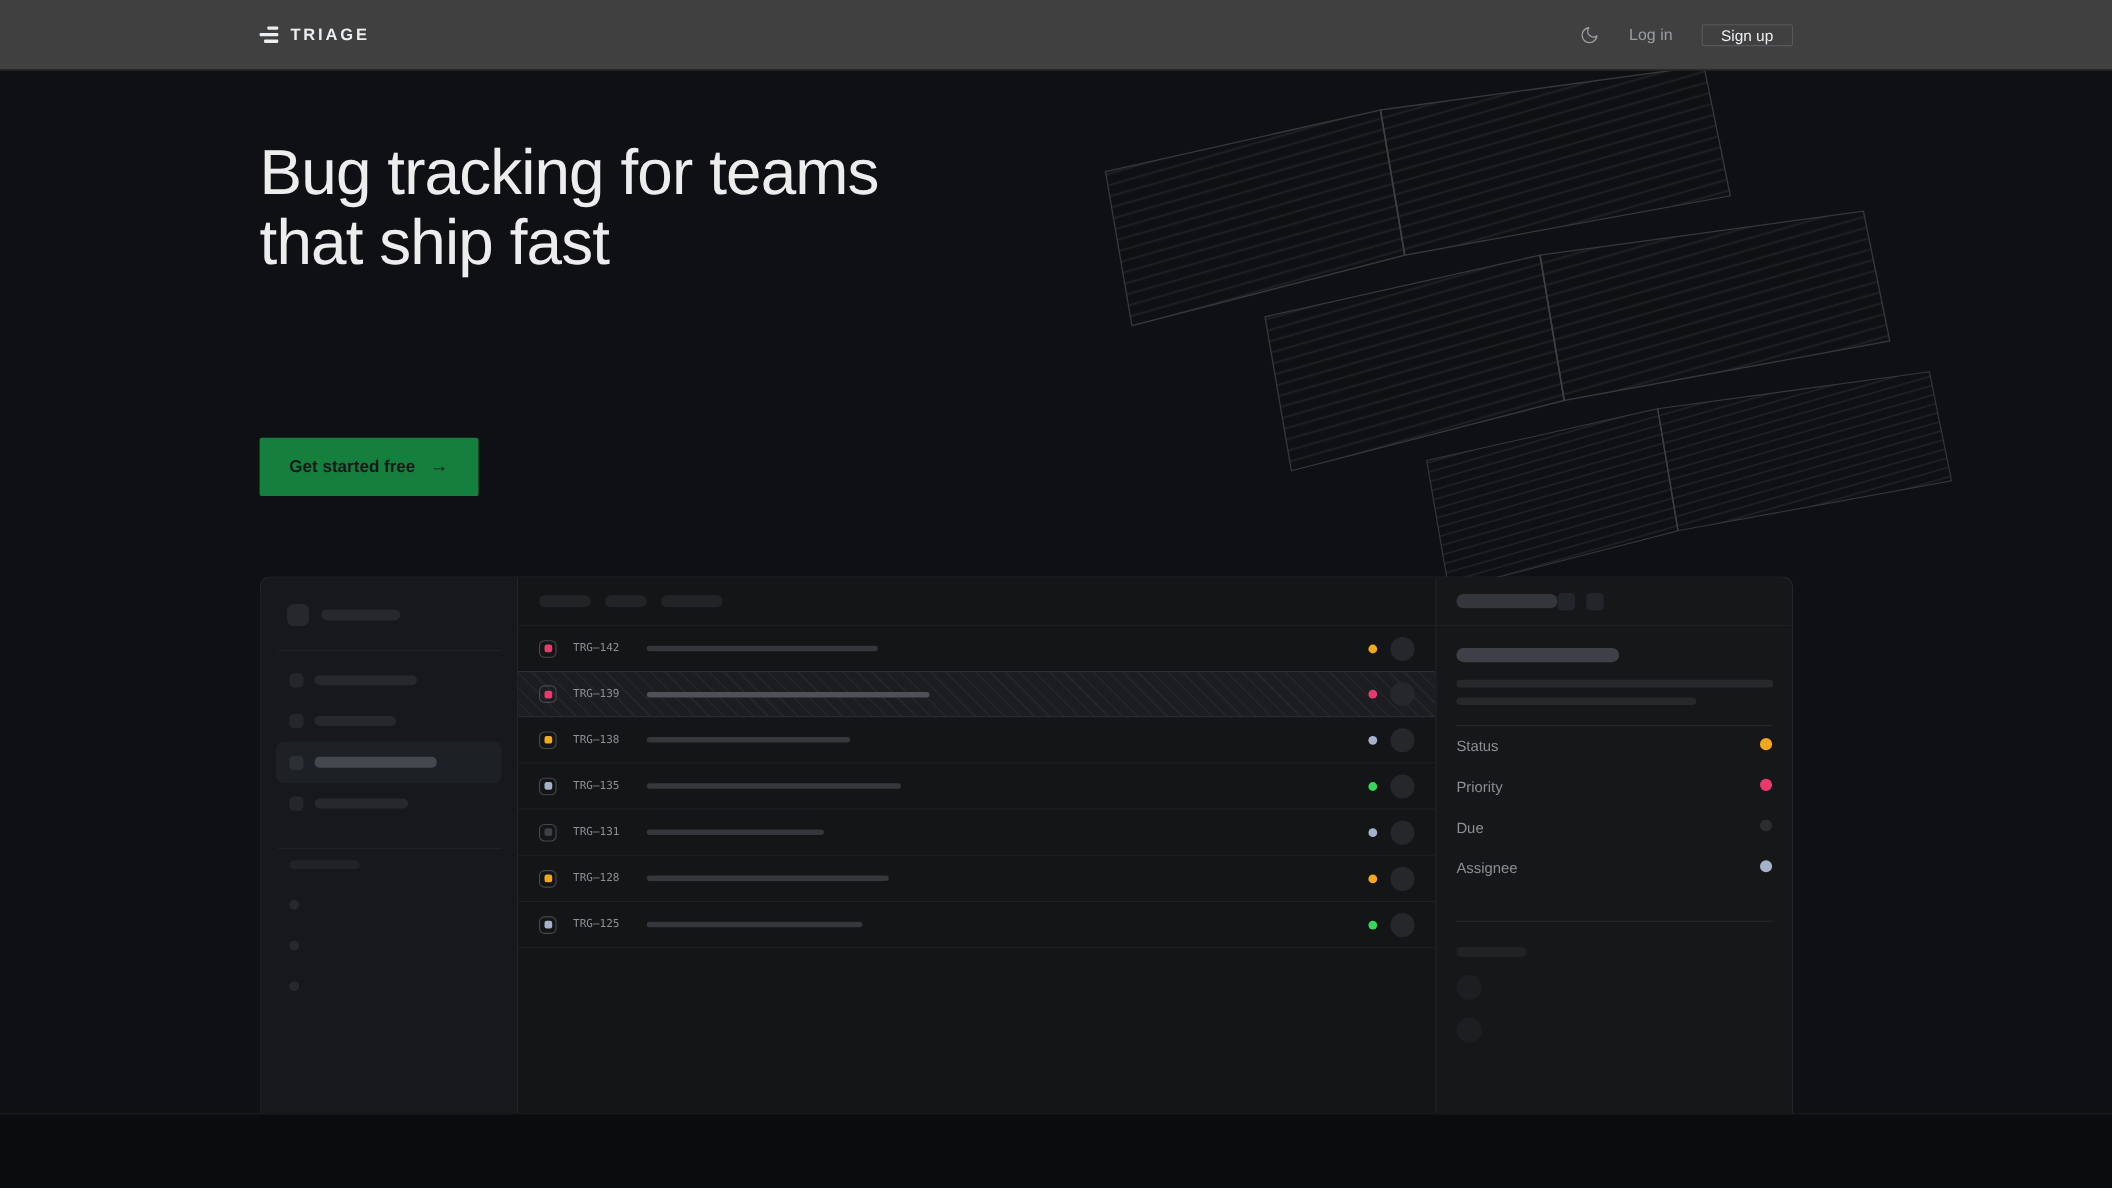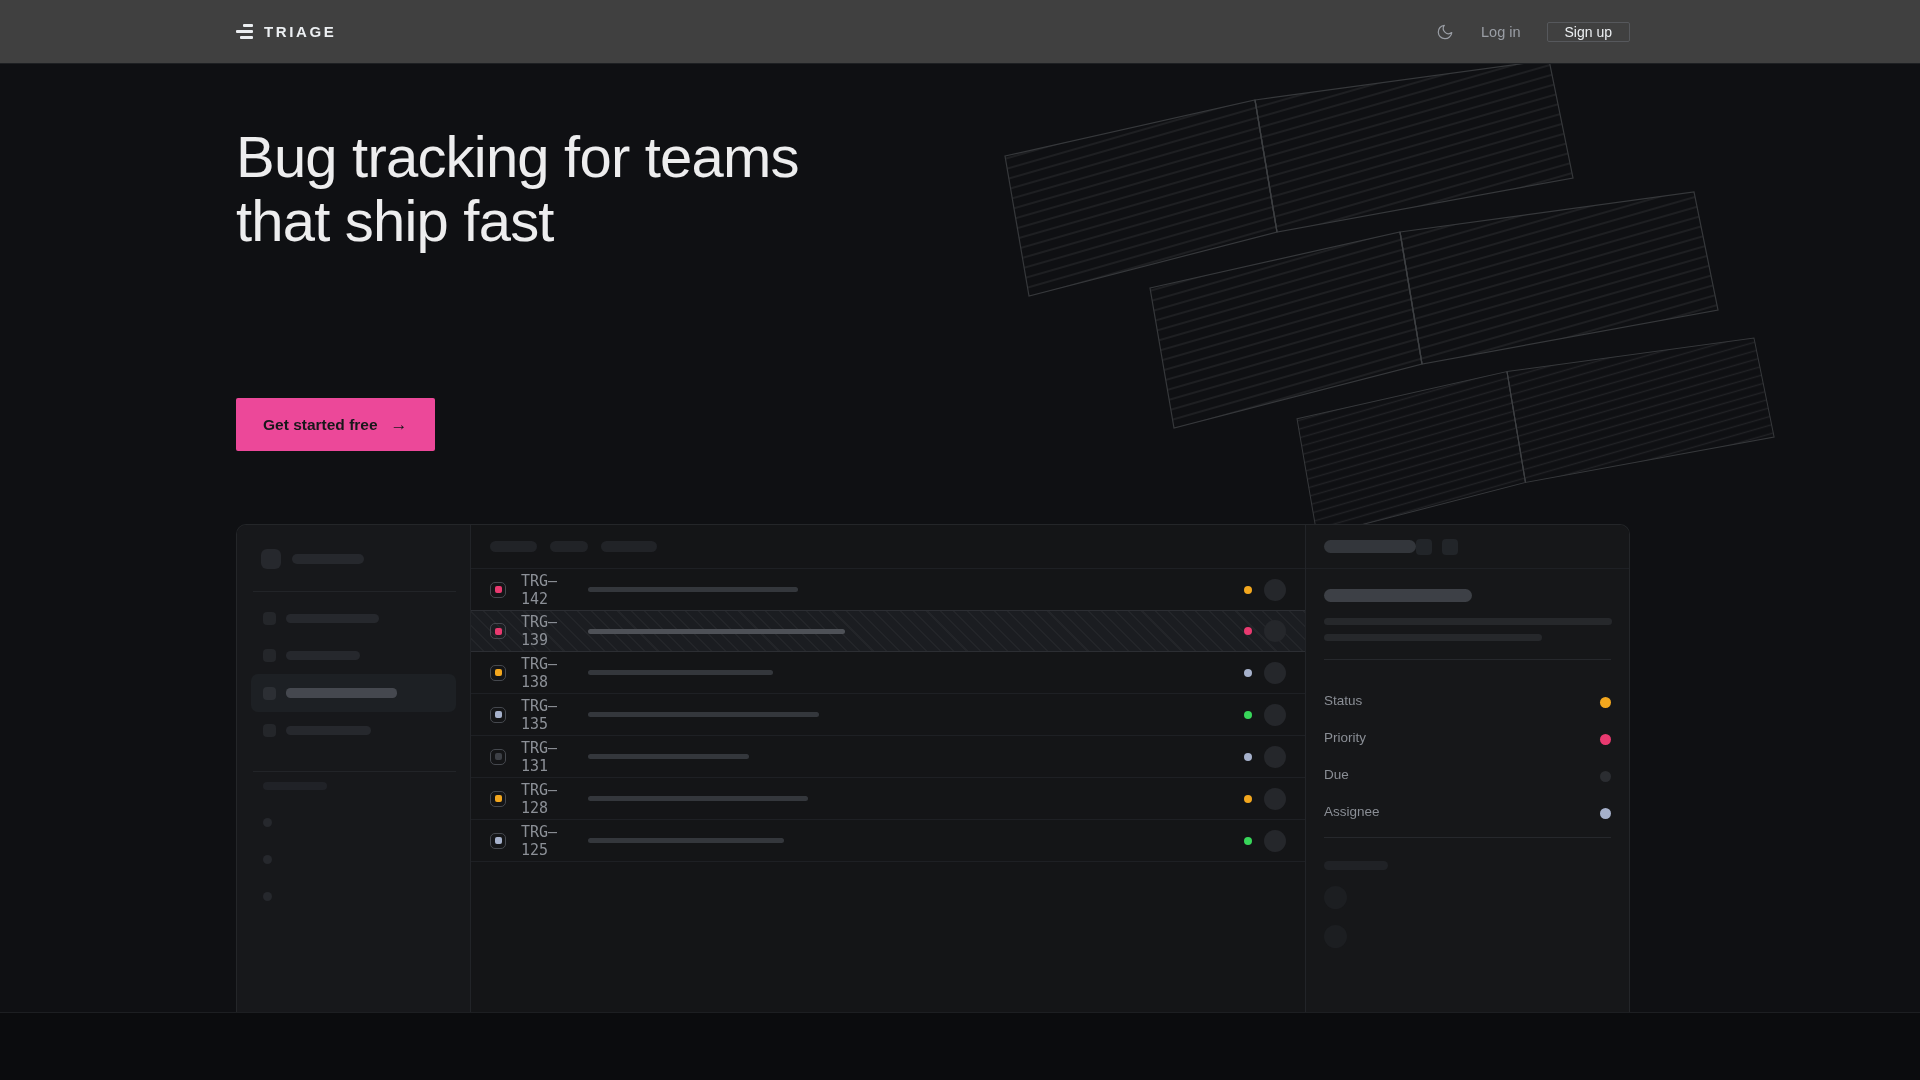--- a/index.html
+++ b/index.html
@@ -47,21 +47,21 @@
     letter-spacing:-0.8px; color:#ededee;
   }
   .hero-sub {
     position:absolute; left:236px; top:226px;
     font-size:19px; line-height:30px; color:#8b8f96; font-weight:400;
   }
   .cta-btn {
     position:absolute; left:236px; top:334px;
     height:53px; padding:0 27px;
     display:inline-flex; align-items:center; gap:13px;
-    background:#ec4899; color:#17181a; border:none; border-radius:2px;
+    background:#15803d; color:#17181a; border:none; border-radius:2px;
     font-family:inherit; font-size:15.5px; font-weight:700; cursor:pointer;
   }
   .cta-arrow { font-size:17px; font-weight:400; transform:translateY(-0.5px); }
 
   
   .mockup {
     position:absolute; left:236px; top:460px;
     width:1394px; height:490px;
     background:#141518; border:1px solid #242629; border-bottom:none;
     border-radius:10px 10px 0 0;
@@ -90,41 +90,41 @@
   .mk-list { flex:1; background:#141517; display:flex; flex-direction:column; min-width:0; }
   .list-head { height:44px; border-bottom:1px solid #1e2024; display:flex; align-items:center; gap:13px; padding-left:19px; flex:none; }
   .hpill { height:11px; border-radius:5.5px; background:#212327; }
   .irow { height:42px; display:flex; align-items:center; padding:0 19px; border-bottom:1px solid #1e2024; cursor:pointer; }
   .irow.sel {
     background:repeating-linear-gradient(45deg, transparent 0 8px, rgba(255,255,255,0.035) 8px 9.5px), #1b1d21;
     border-top:1px solid #2c2e33; border-bottom:1px solid #2c2e33; margin-top:-1px;
   }
   .ic { width:16px; height:16px; border:1.5px solid #45484e; border-radius:5px; display:flex; align-items:center; justify-content:center; flex:none; }
   .ic i { width:7px; height:7px; border-radius:2px; display:block; }
-  .iid { width:52px; margin-left:15px; font-family:"DejaVu Sans Mono", monospace; font-size:15px; color:#8c9097; flex:none; }
+  .iid { width:52px; margin-left:15px; font-family:"DejaVu Sans Mono", monospace; font-size:10px; color:#8c9097; flex:none; }
   .tpill { height:5px; border-radius:2.5px; background:#34373c; margin-left:15px; flex:none; }
   .irow.sel .tpill { background:#4e5157; }
   .sdot { width:8px; height:8px; border-radius:50%; margin-left:auto; flex:none; }
   .sava { width:22px; height:22px; border-radius:50%; background:#25272b; margin-left:12px; flex:none; }
 
   
   .mk-panel { width:324px; background:#161719; border-left:1px solid #222428; flex:none; }
   .panel-head { height:44px; border-bottom:1px solid #1e2024; display:flex; align-items:center; padding:0 19px 0 18px; }
   .ph-pill { width:92px; height:13px; border-radius:6.5px; background:#33363b; }
   .ph-sq { width:16px; height:16px; border-radius:4px; background:#222529; }
   .ph-sq:first-of-type { margin-left:auto; }
   .ph-sq + .ph-sq { margin-left:10px; }
   .panel-body { padding:20px 18px 0 18px; }
   .title-pill { width:148px; height:13px; border-radius:6.5px; background:#3d4046; }
   .body-line { height:7px; border-radius:3.5px; background:#26282b; }
   .bl1 { width:288px; margin-top:16px; }
   .bl2 { width:218px; margin-top:9px; }
   .panel-div { height:1px; background:#26282c; margin-top:18px; }
   .fields { padding-top:11px; }
-  .field { height:37px; display:flex; align-items:flex-end;gap:28px; }
+  .field { height:37px; display:flex; align-items:flex-start;gap:28px; }
   .field-label { font-size:13.5px; color:#8a8e95; }
   .fdot { width:11px; height:11px; border-radius:50%; margin-left:auto; }
   .ft-pill { width:64px; height:9px; border-radius:4.5px; background:#202226; margin-top:23px; }
   .cmt-circle { width:23px; height:23px; border-radius:50%; background:#1c1e21; margin-top:16px; }
 
   
   .footer { height:67px; background:#0b0c0e; }
 </style>
 </head>
 <body>

